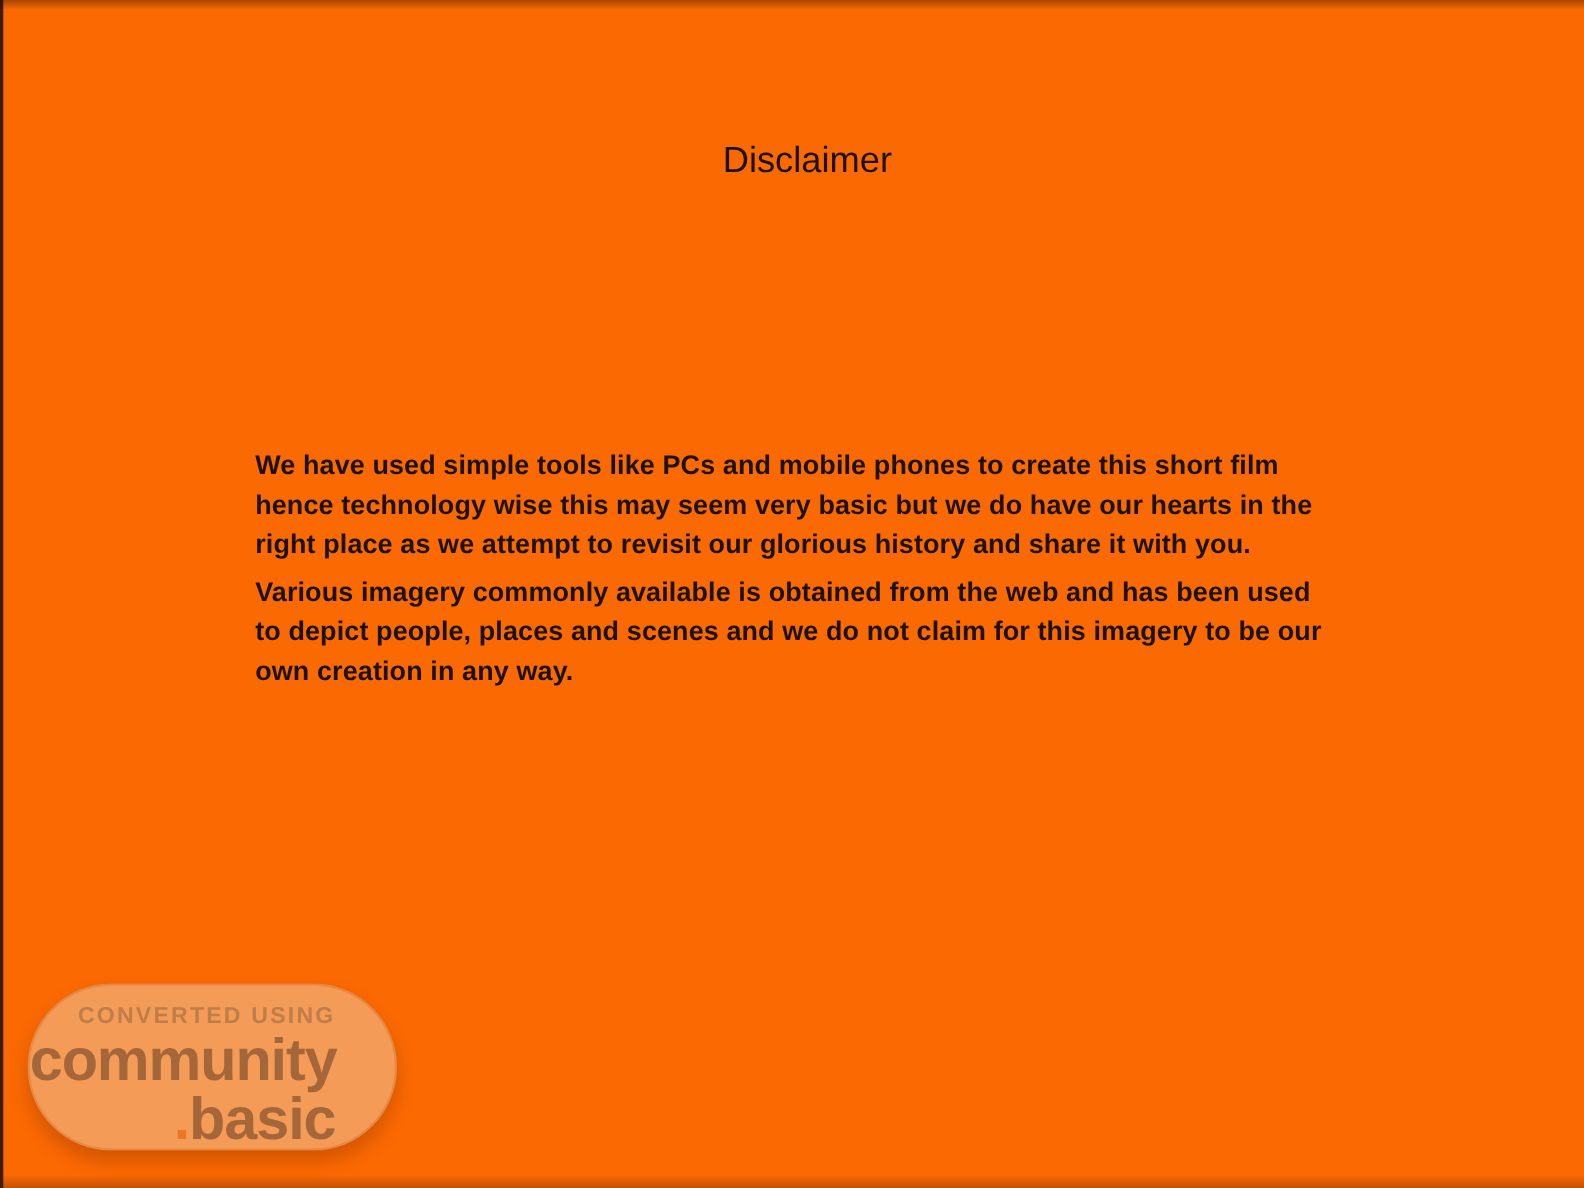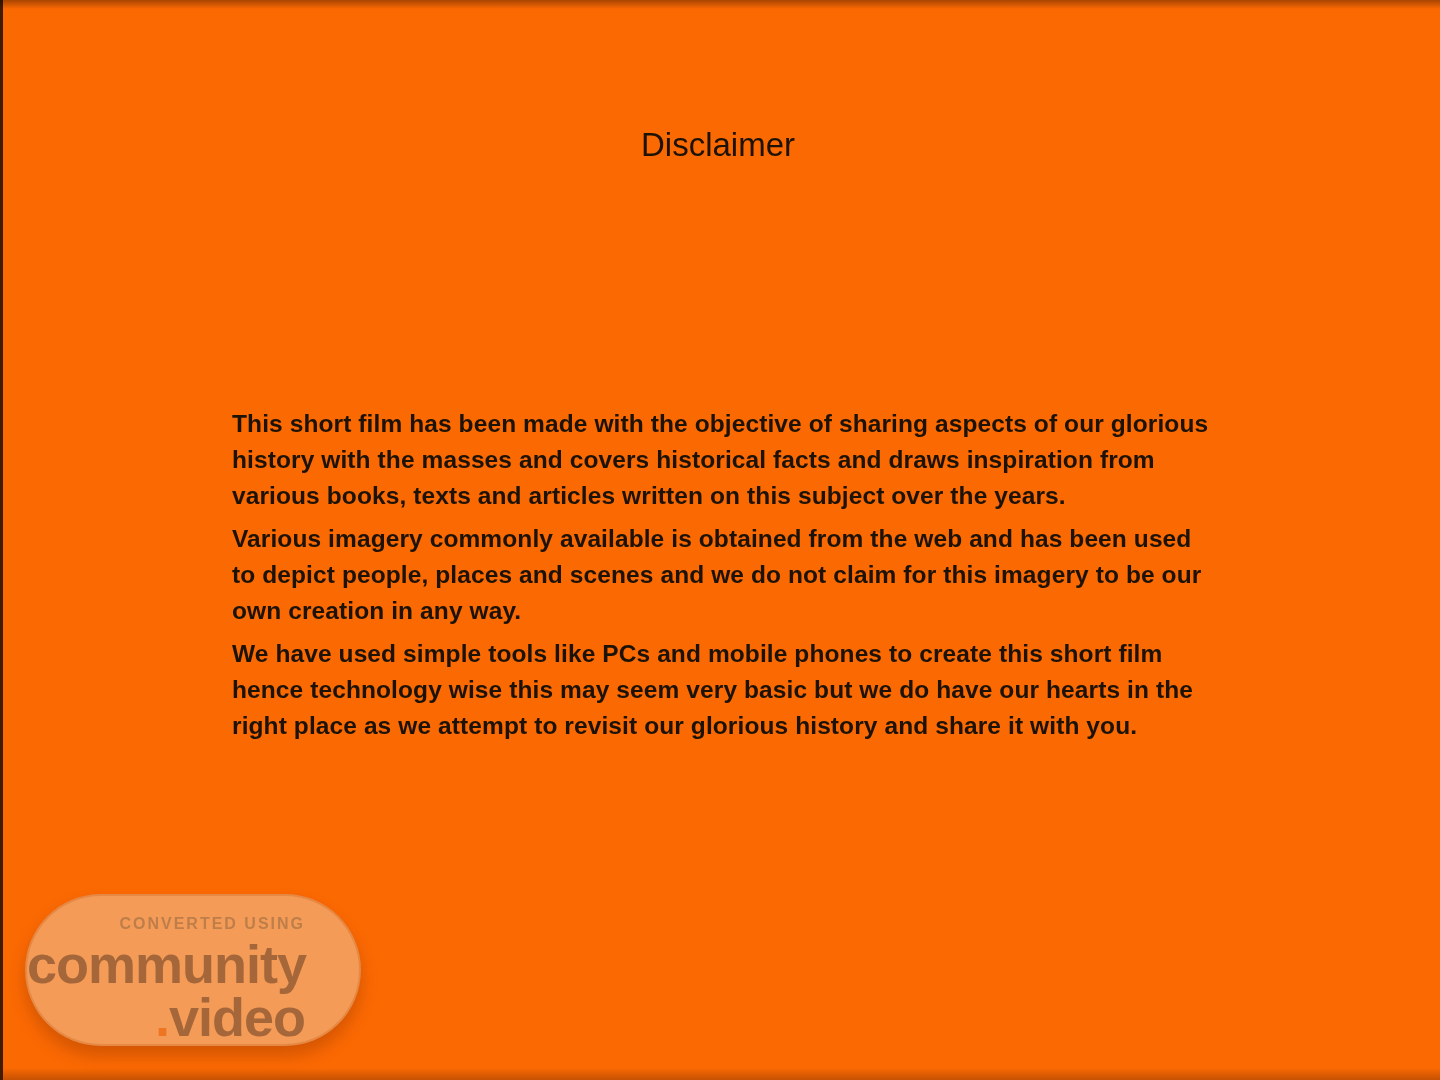--- a/index.html
+++ b/index.html
@@ -28,21 +28,21 @@
     background:linear-gradient(rgba(70,25,0,0),rgba(70,25,0,.30));
     pointer-events:none;
   }
   .edge-left{
     position:absolute;top:0;bottom:0;left:0;width:3px;
     background:rgba(12,6,0,.78);
     pointer-events:none;
   }
   .title{
     position:absolute;
-    top:126px;left:216px;width:1004px;
+    top:126px;left:232px;width:1004px;
     text-align:center;
     font-size:33px;
     font-weight:400;
     color:var(--text);
   }
   .content{
     position:absolute;
     left:232px;top:406px;width:985px;
   }
   .content p{
@@ -61,21 +61,21 @@
     background:var(--badge-bg);
     border:2px solid rgba(210,115,45,.45);
     box-sizing:border-box;
     box-shadow:0 10px 16px rgba(110,35,0,.28);
     text-align:right;
     padding-right:54px;
     overflow:hidden;
   }
   .wm-caption{
     margin-top:14px;
-    font-size:16px;
+    font-size:21px;
     font-weight:700;
     letter-spacing:2px;
     color:var(--badge-text-muted);
     line-height:28px;
   }
   .wm-brand{
     font-size:54px;
     font-weight:700;
     letter-spacing:-1px;
     color:var(--badge-brand);
@@ -90,28 +90,27 @@
 
 <div class="slide">
 
   <div class="edge-top"></div>
   <div class="edge-left"></div>
   <div class="edge-bottom"></div>
 
   <div class="title">Disclaimer</div>
 
   <div class="content">
-    <p>This short film has been made with the objective of sharing aspects of our glorious history with the masses and covers historical facts and draws inspiration from various books, texts  and articles written on this subject over the years.</p>
+    <p>We have used simple tools like PCs and mobile phones to create this short film hence technology wise this may seem very basic but we do have our hearts in the right place as we attempt to revisit our glorious history and share it with you.</p>
     <p>Various imagery commonly available is obtained from the web and has been used to depict people, places and scenes  and we do not claim for this imagery to be our own creation in any way.</p>
-    <p>We have used simple tools like PCs and mobile phones to create this short film hence technology wise this may seem very basic but we do have our hearts in the right place as we attempt to revisit our glorious history and share it with you.</p>
   </div>
 
   <div class="watermark">
     <div class="wm-caption">CONVERTED USING</div>
     <div class="wm-brand">
       <span>community</span>
     </div>
     <div class="wm-brand">
-      <span class="wm-dot">.</span><span>video</span>
+      <span class="wm-dot">.</span><span>basic</span>
     </div>
   </div>
 
 </div>
 
 </body></html>

